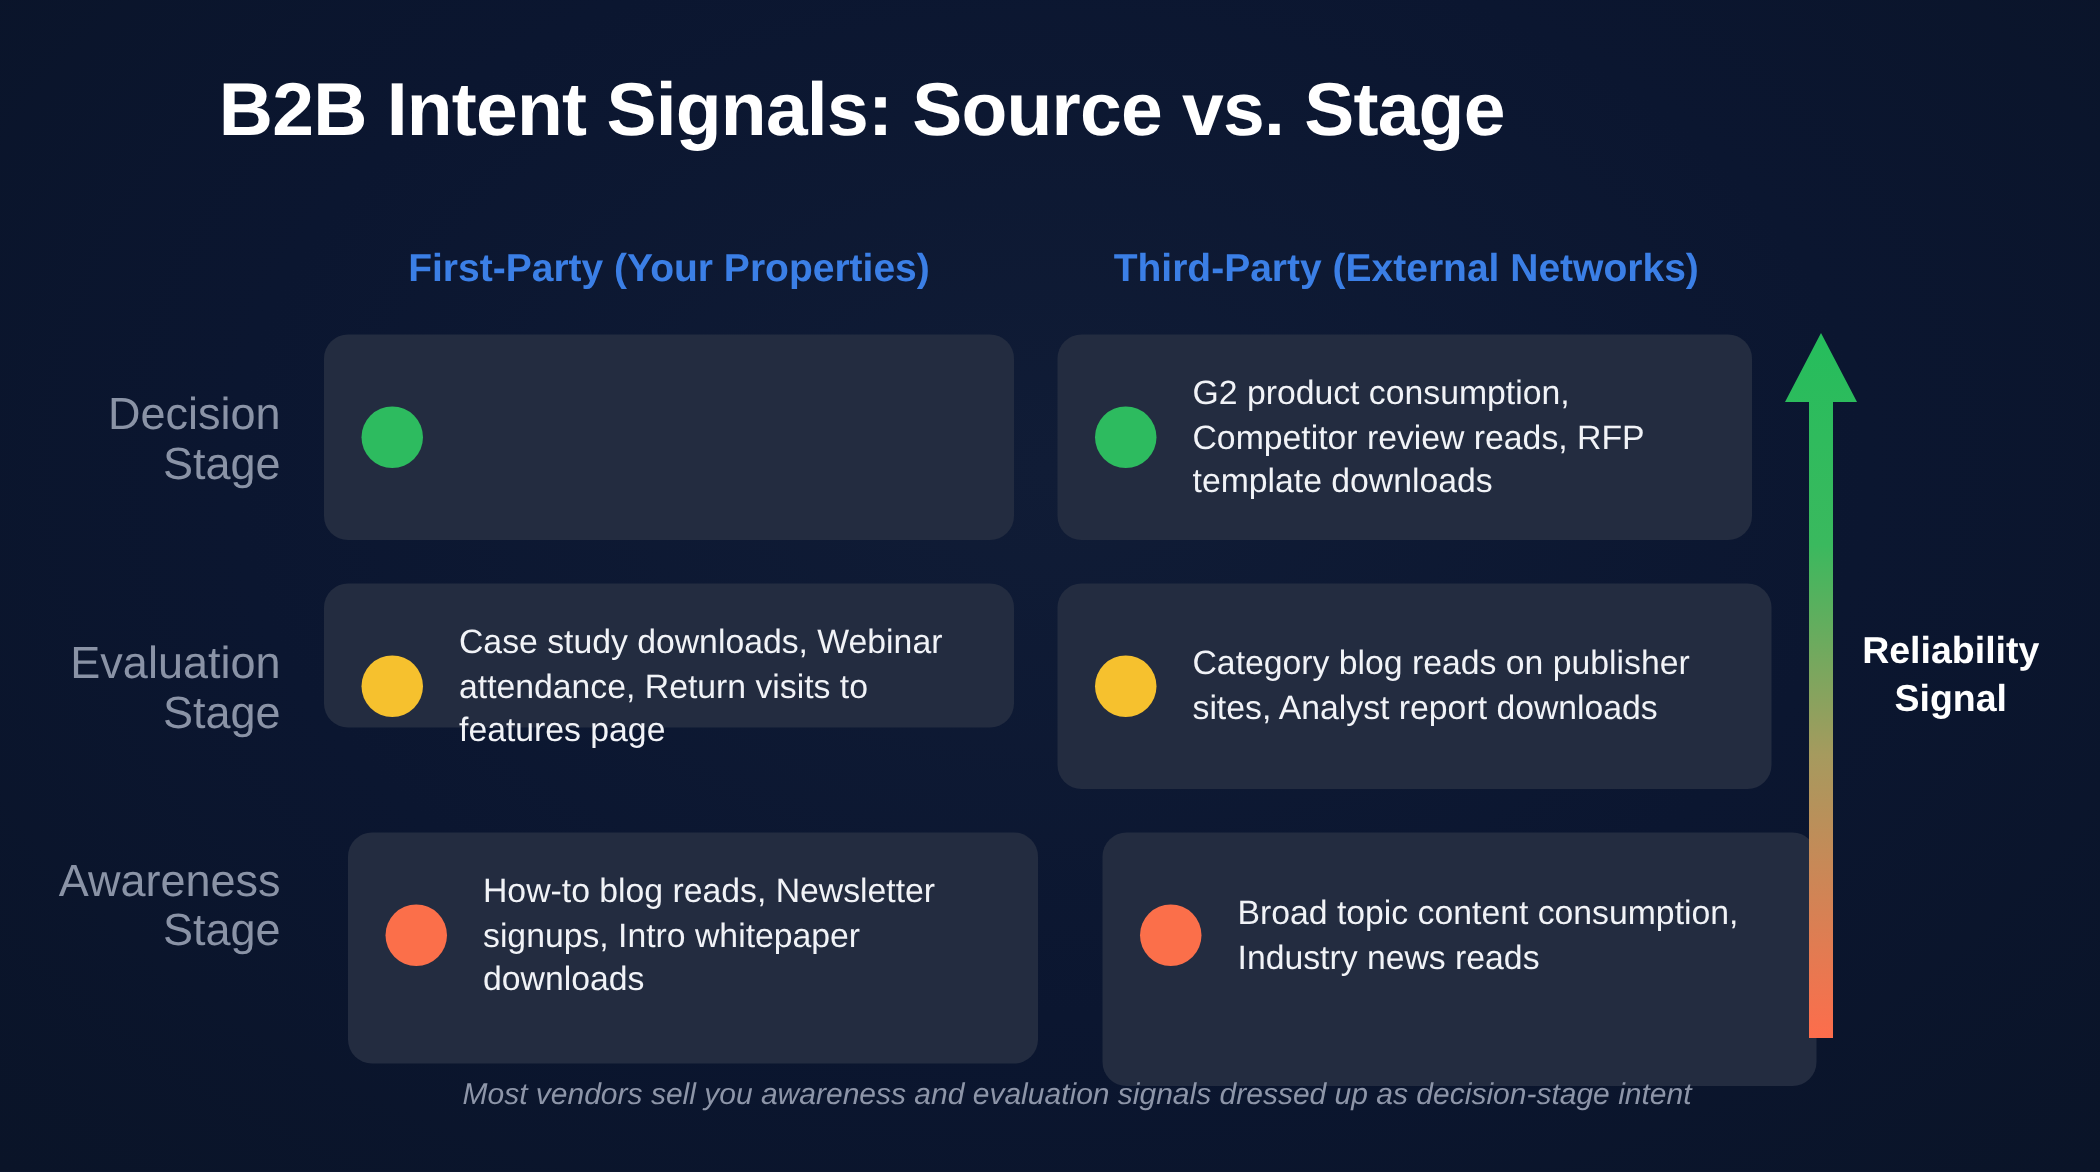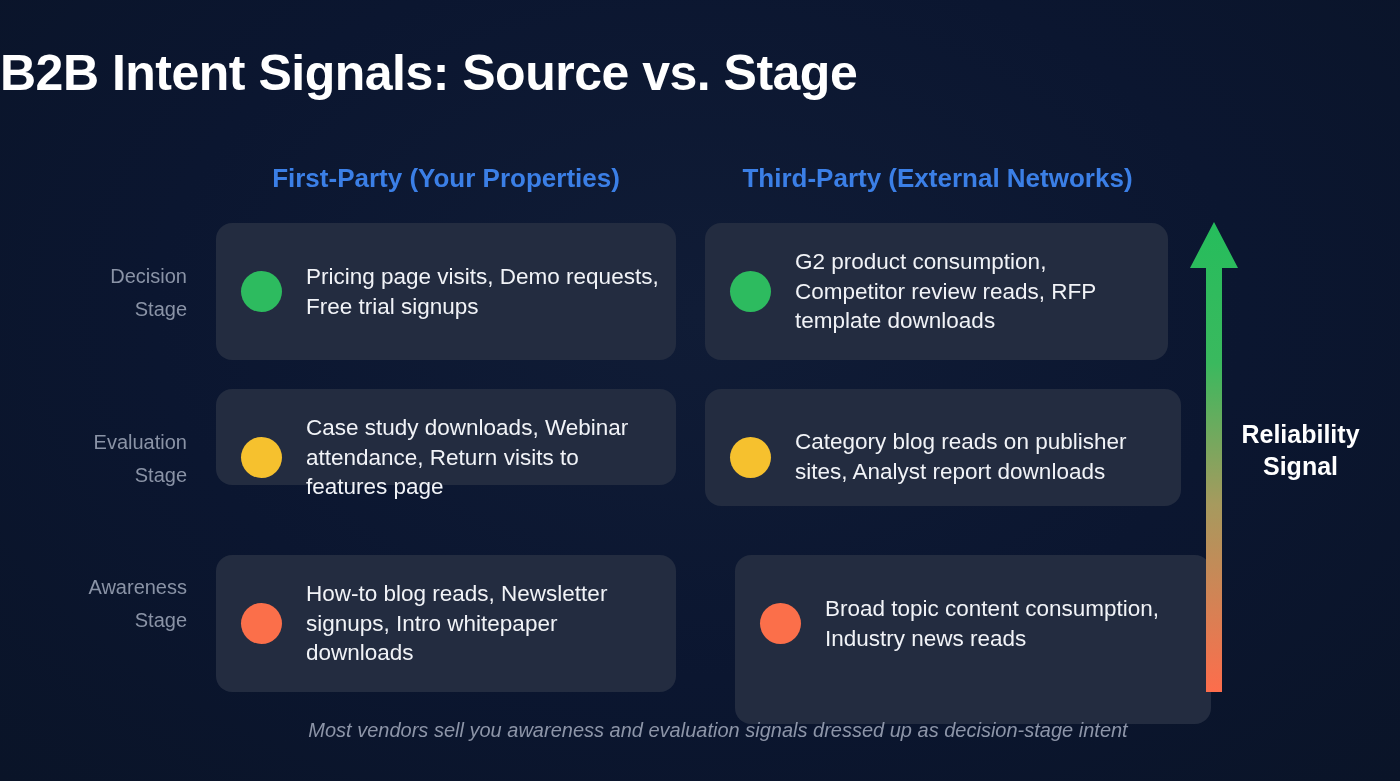--- a/index.html
+++ b/index.html
@@ -7,35 +7,35 @@
       width: 1400px; height: 781px; overflow: hidden;
       background: #0c1730;
       font-family: "Liberation Sans", "DejaVu Sans", sans-serif;
     }
     .canvas {
       position: relative; width: 1400px; height: 781px;
       background: radial-gradient(ellipse at 50% 40%, #101c36 0%, #0b1630 55%, #0a1428 100%);
     }
     .title {
       position: absolute; left: 0; top: 44px; width: 1149px;
-      color: #ffffff;
+      text-align: center; color: #ffffff;
       font-size: 50px; font-weight: 700; letter-spacing: -0.5px;
     }
     .col-header {
       position: absolute; top: 163px;
       color: #3b7fe6; font-size: 26px; font-weight: 700;
       text-align: center; white-space: nowrap;
     }
     .col-header.first { left: 216px; width: 460px; }
     .col-header.third { left: 705px; width: 465px; }
 
     .stage-label {
       position: absolute; left: 20px; width: 167px;
       text-align: right; color: #8a93a6;
-      font-size: 20px; line-height: 33px;
+      font-size: 30px; line-height: 33px;
     }
     .card {
       position: absolute;
       background: #232c40;
       border-radius: 16px;
       display: flex; align-items: center;
     }
     .dot {
       position: absolute; left: 25px;
       width: 41px; height: 41px; border-radius: 50%;
@@ -67,45 +67,44 @@
 
   <div class="col-header third">Third-Party (External Networks)</div>
   <div class="col-header first">First-Party (Your Properties)</div>
 
   <div class="stage-label" style="top:260px;">
     <div>Decision</div>
     <div>Stage</div>
   </div>
   <div class="card" style="left:216px; top:223px; width:460px; height:137px;">
     <span class="dot" style="background:#2dbb5f; top:48px;"></span>
-    <div class="card-text" style="top:39px;">Pricing page visits, Demo requests, Free trial signups</div>
   </div>
   <div class="card" style="left:705px; top:223px; width:463px; height:137px;">
     <span class="dot" style="background:#2dbb5f; top:48px;"></span>
     <div class="card-text" style="top:24px;">G2 product consumption, Competitor review reads, RFP template downloads</div>
   </div>
 
   <div class="stage-label" style="top:426px;">
     <div>Evaluation</div>
     <div>Stage</div>
   </div>
   <div class="card" style="left:216px; top:389px; width:460px; height:96px;">
     <span class="dot" style="background:#f6c12e; top:48px;"></span>
     <div class="card-text" style="top:24px;">Case study downloads, Webinar attendance, Return visits to features page</div>
   </div>
-  <div class="card" style="left:705px; top:389px; width:476px; height:117px;">
+  <div class="card" style="left:705px; top:389px; width:476px; height:137px;">
     <span class="dot" style="background:#f6c12e; top:48px;"></span>
     <div class="card-text" style="top:38px;">Category blog reads on publisher sites, Analyst report downloads</div>
   </div>
 
   <div class="stage-label" style="top:571px;">
     <div>Awareness</div>
     <div>Stage</div>
   </div>
-  <div class="card" style="left:216px; top:555px; width:460px; height:137px;">
+  <div class="card" style="left:232px; top:555px; width:460px; height:154px;">
     <span class="dot" style="background:#fb6f4a; top:48px;"></span>
     <div class="card-text" style="top:24px;">How-to blog reads, Newsletter signups, Intro whitepaper downloads</div>
   </div>
   <div class="card" style="left:735px; top:555px; width:476px; height:169px;">
     <span class="dot" style="background:#fb6f4a; top:48px;"></span>
     <div class="card-text" style="top:39px;">Broad topic content consumption, Industry news reads</div>
   </div>
 
   <svg class="reliability-arrow" viewBox="0 0 56 472">
     <defs>

